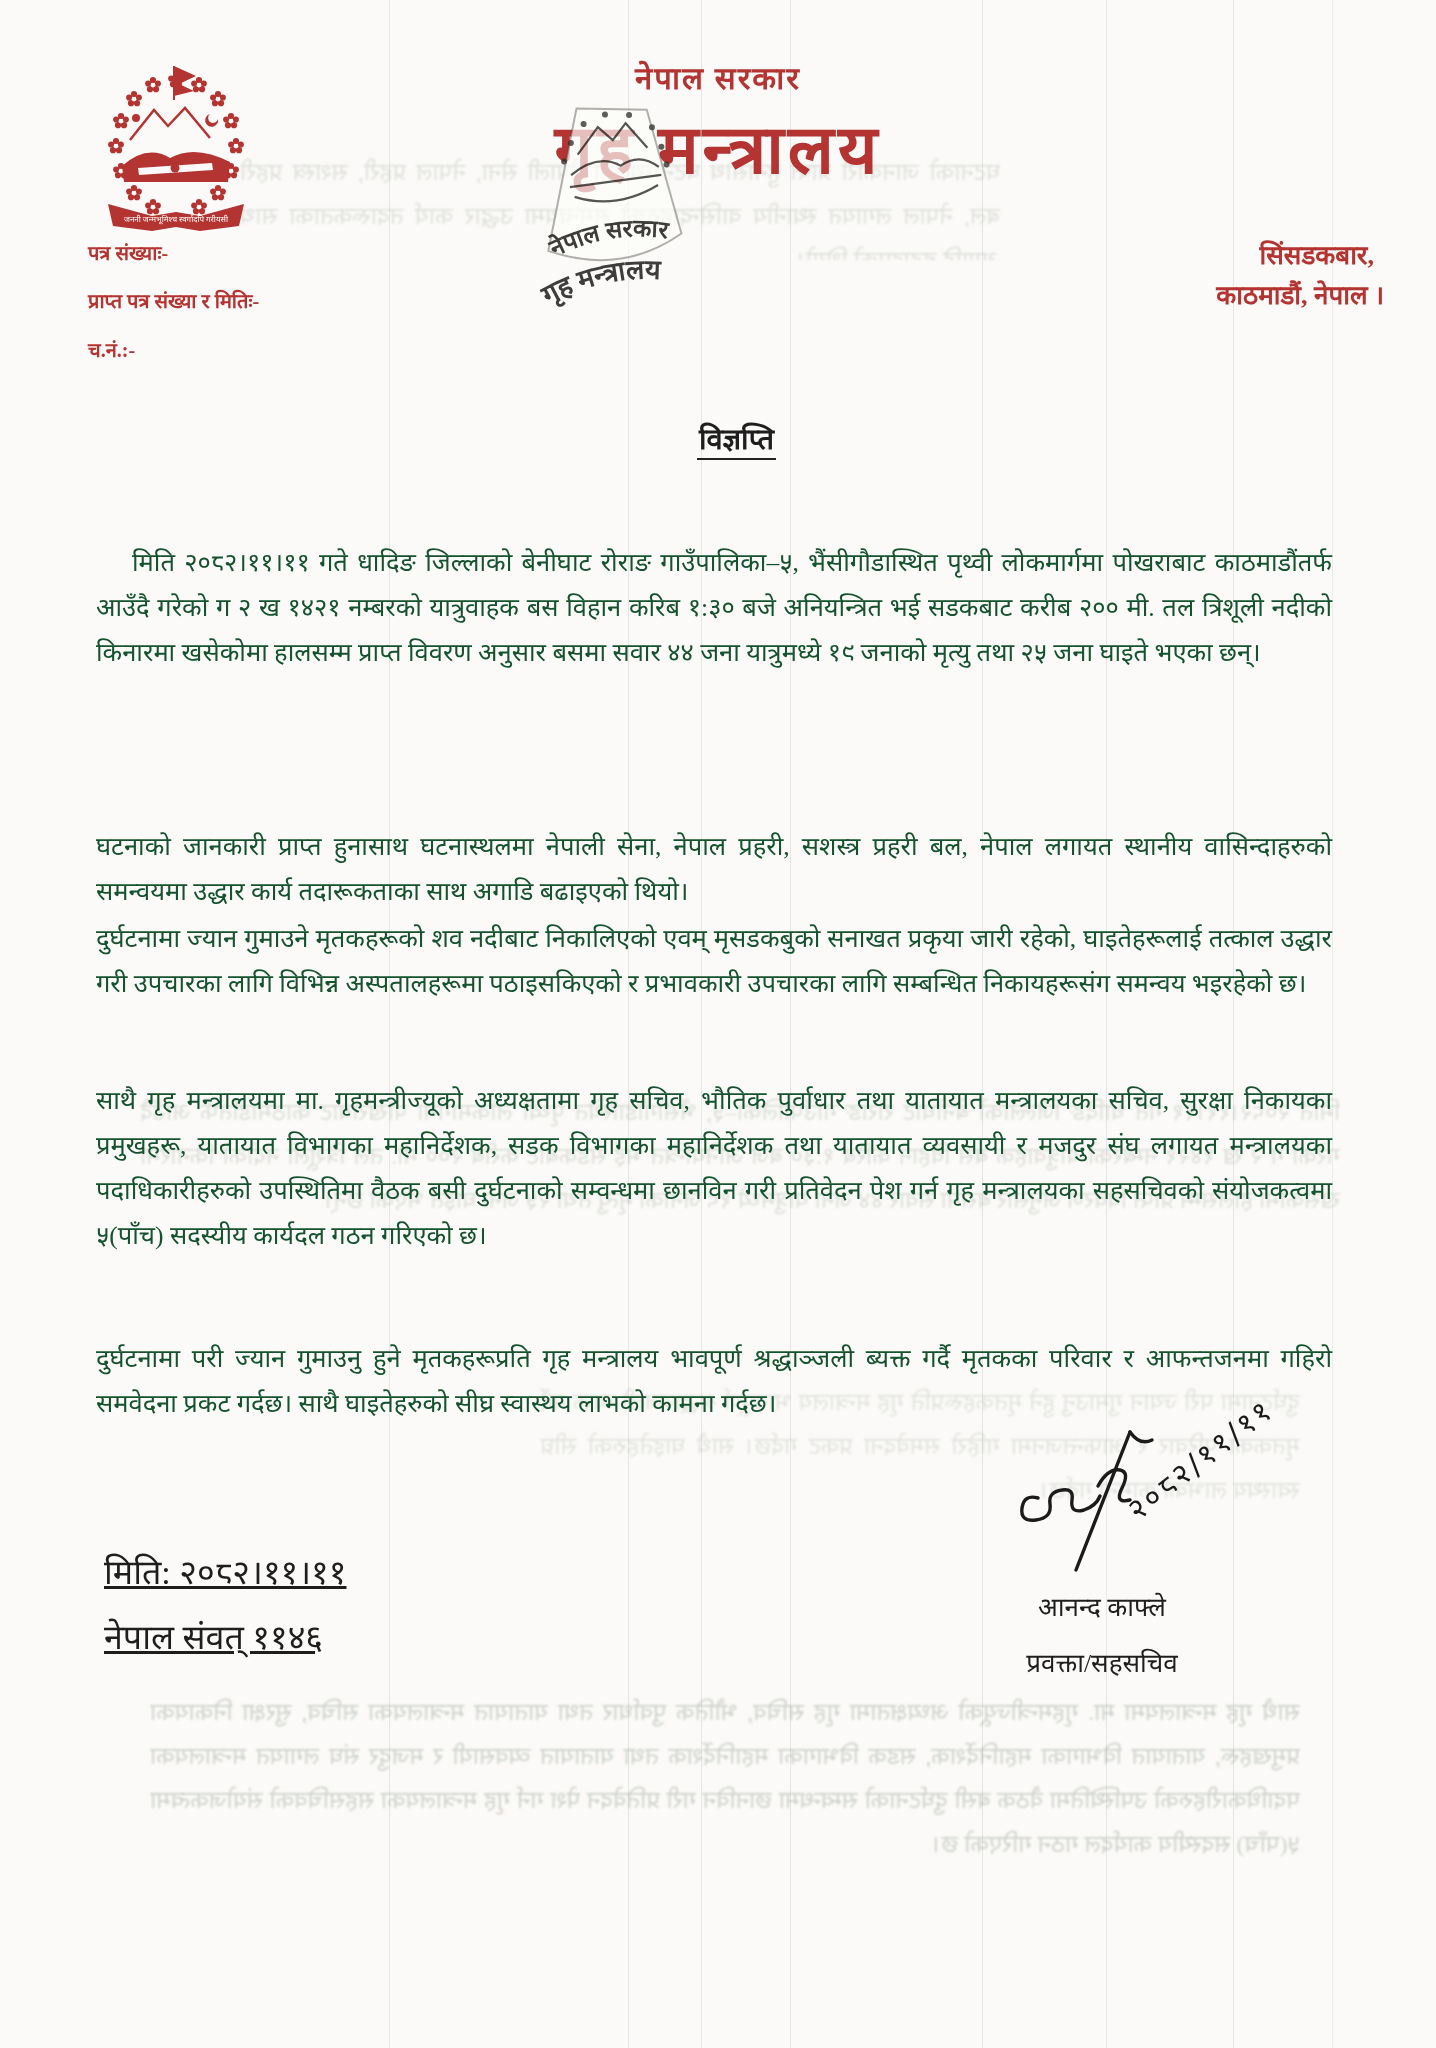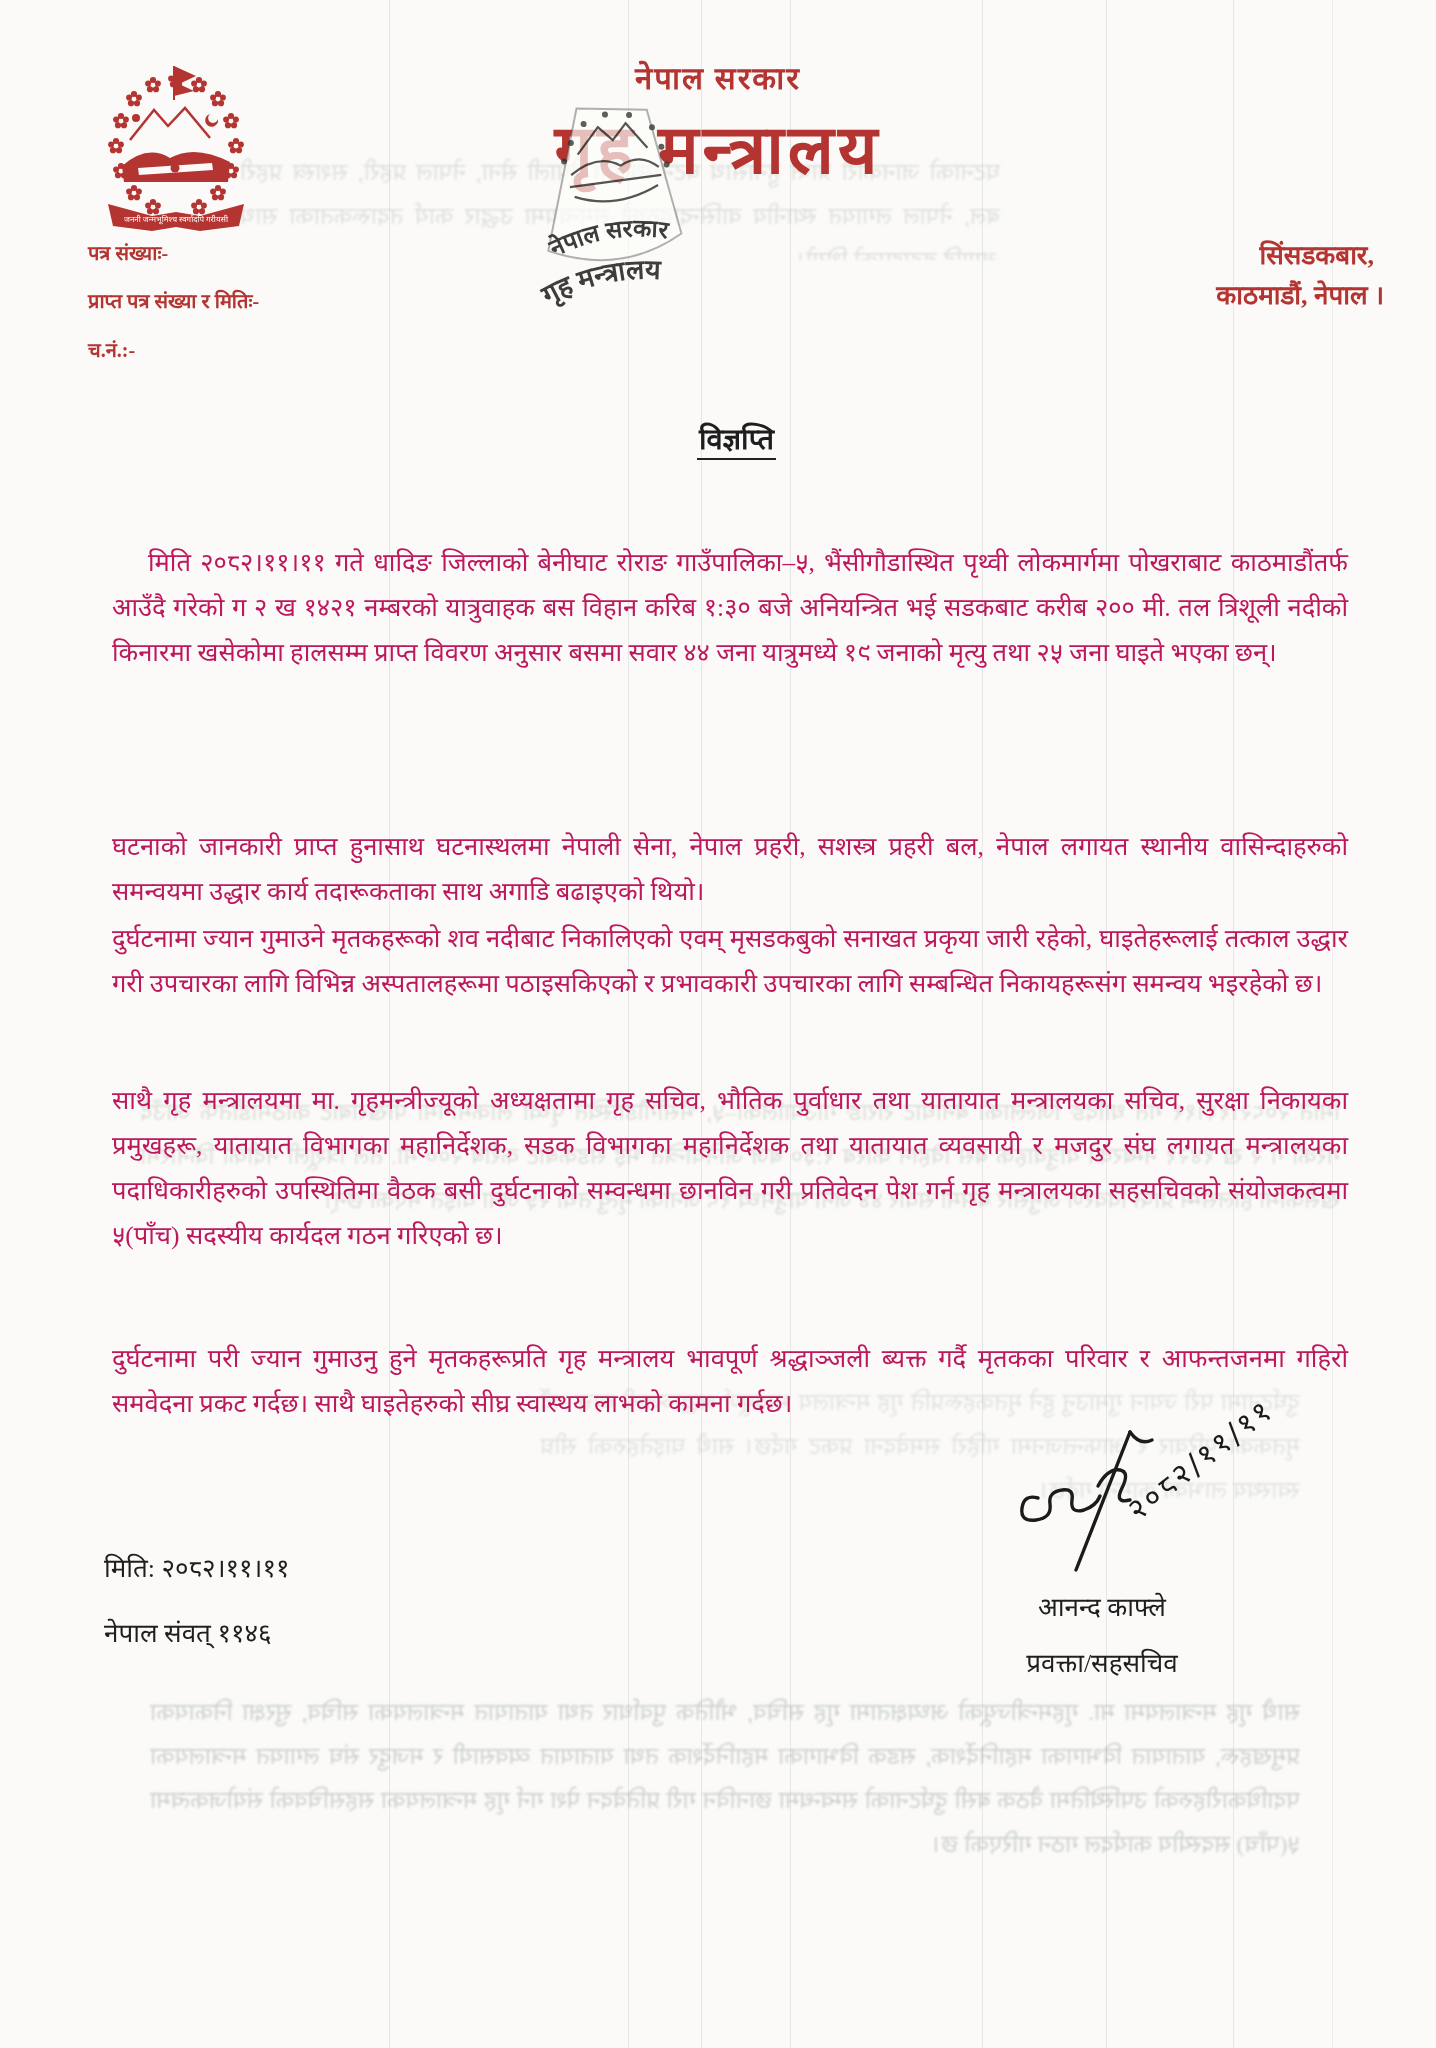--- a/index.html
+++ b/index.html
@@ -36,26 +36,26 @@
     font-size:68px;font-weight:bold;letter-spacing:4px;
   }
   .ref{left:88px;font-size:20px;font-weight:bold;line-height:1;}
   .addr{right:70px;text-align:right;font-size:26px;font-weight:bold;line-height:1;}
   .title{
     left:0;right:0;top:418px;text-align:center;
     font-size:29px;font-weight:bold;
   }
   .title span{border-bottom:2.5px solid #222;padding:0 2px 3px;margin-left:37px;}
   .para{
-    left:112px;width:1236px;
+    left:96px;width:1236px;
     font-size:25.5px;line-height:45px;
-    text-align:justify;color:#be185d;
+    text-align:justify;color:#14532d;
   }
   .para.indent{text-indent:36px;}
-  .foot{left:104px;font-size:26px;line-height:1;}
+  .foot{left:104px;font-size:34px;line-height:1;text-decoration:underline;}
   .sig-name{left:952px;width:300px;text-align:center;font-size:26px;}
   .sig-title{left:952px;width:300px;text-align:center;font-size:26px;}
   .emblem{left:92px;top:66px;width:168px;height:180px;}
   .stamp{left:512px;top:100px;width:210px;height:230px;transform:rotate(-4deg);opacity:.92;}
   .signature{left:980px;top:1402px;width:380px;height:190px;}
   .hand-date{
     position:absolute;left:1112px;top:1438px;z-index:4;
     font-size:30px;color:#1a1a1a;
     transform:rotate(-38deg);
     font-family:"DejaVu Sans","Liberation Sans",sans-serif;

